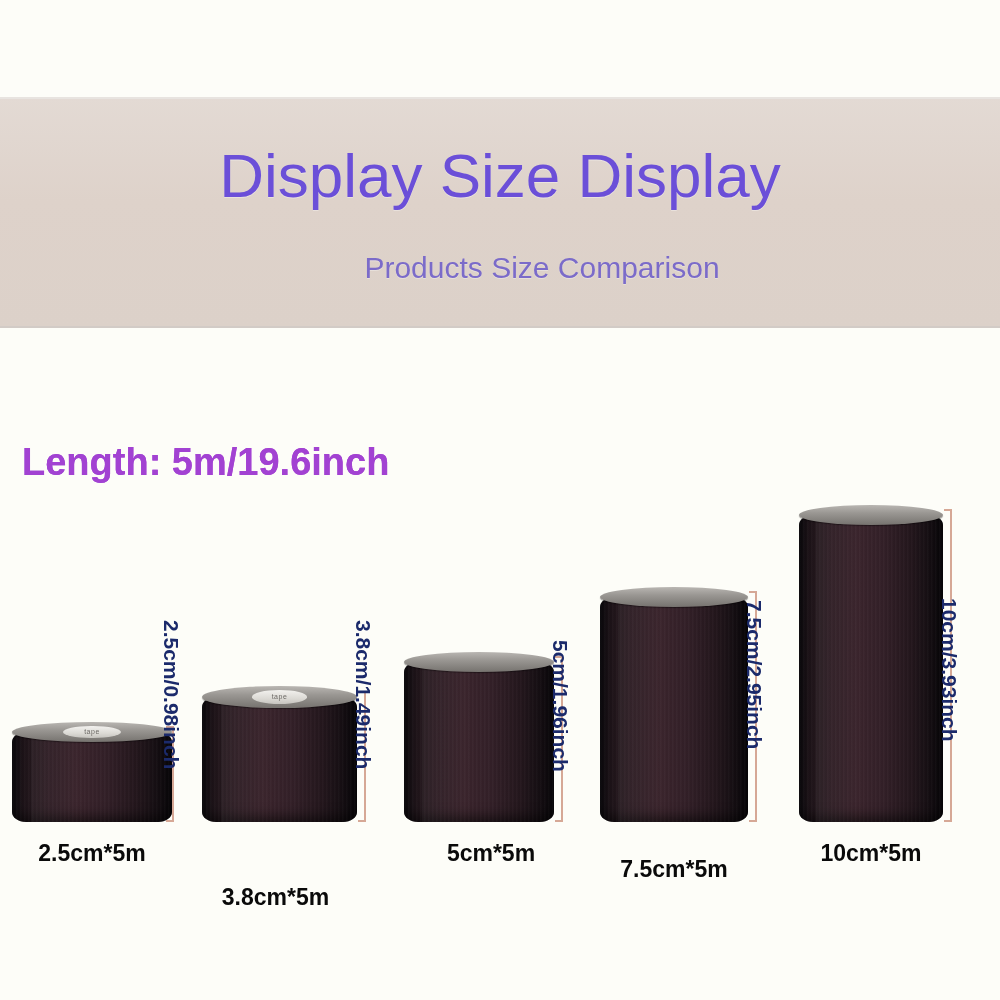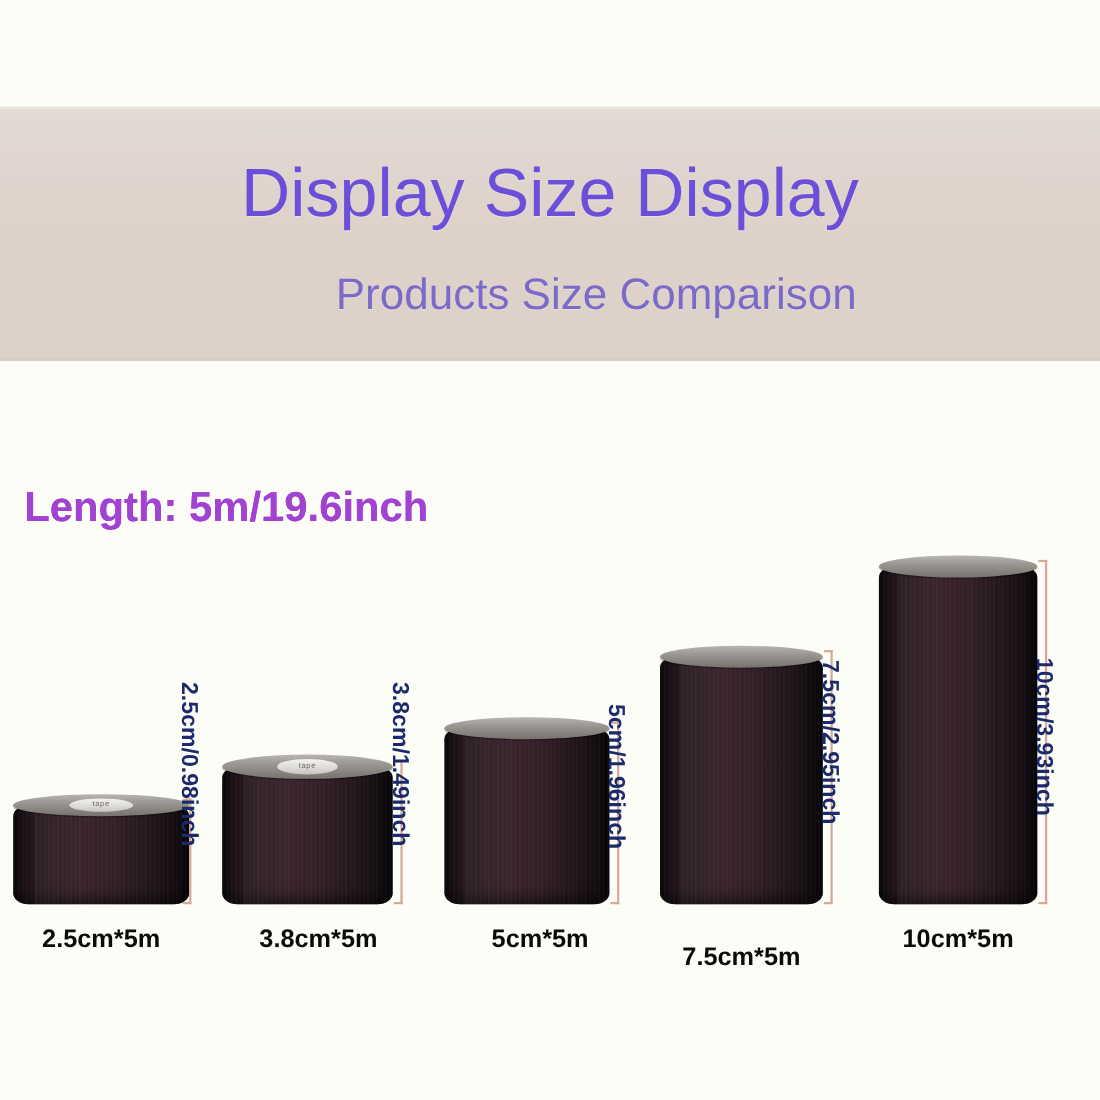--- a/index.html
+++ b/index.html
@@ -37,21 +37,21 @@
     color: #6b4fd8;
     letter-spacing: 0px;
     text-shadow: 0 1px 0 rgba(255,255,255,.35);
   }
   #banner-subtitle {
     position: absolute;
     left: 0;
     top: 156px;
     width: 1000px;
     text-align: center;
-    font-size: 40px;
+    font-size: 30px;
     line-height: 30px;
     font-weight: 400;
     color: #7b6bc9;
     padding-left: 84px;
     box-sizing: border-box;
     text-shadow: 0 1px 0 rgba(255,255,255,.3);
   }
 
   
   #length-note {
@@ -196,21 +196,21 @@
     <div class="roll" style="left: 202px; width: 155px; height: 125px; top: 697px; bottom: auto;">
       <div class="roll-grain"></div>
       <div class="roll-sheen"></div>
     </div>
     <div class="roll-top" style="left: 202px; width: 155px; height: 22px; top: 686px;"></div>
     <div class="roll-core" style="left: 251.6px; width: 55.8px; height: 13.64px; top: 690.18px;">
       <div class="roll-core-label" style="line-height: 13.64px;">tape</div>
     </div>
     <div class="dim-bracket" style="left: 358px; top: 691px; height: 131px;"></div>
     <div class="dim-label" style="left: 374px; top: 620px;">3.8cm/1.49inch</div>
-    <div class="roll-caption" style="left: 212px; width: 155px;">3.8cm*5m</div>
+    <div class="roll-caption" style="left: 198px; width: 155px; margin-top: 44px;">3.8cm*5m</div>
     <div class="roll" style="left: 404px; width: 150px; height: 160px; top: 662px; bottom: auto;">
       <div class="roll-grain"></div>
       <div class="roll-sheen"></div>
     </div>
     <div class="roll-top" style="left: 404px; width: 150px; height: 20px; top: 652px;"></div>
     <div class="dim-bracket" style="left: 555px; top: 656px; height: 166px;"></div>
     <div class="dim-label" style="left: 571px; top: 640px;">5cm/1.96inch</div>
     <div class="roll-caption" style="left: 416px; width: 150px;">5cm*5m</div>
     <div class="roll" style="left: 600px; width: 148px; height: 225px; top: 597px; bottom: auto;">
       <div class="roll-grain"></div>

